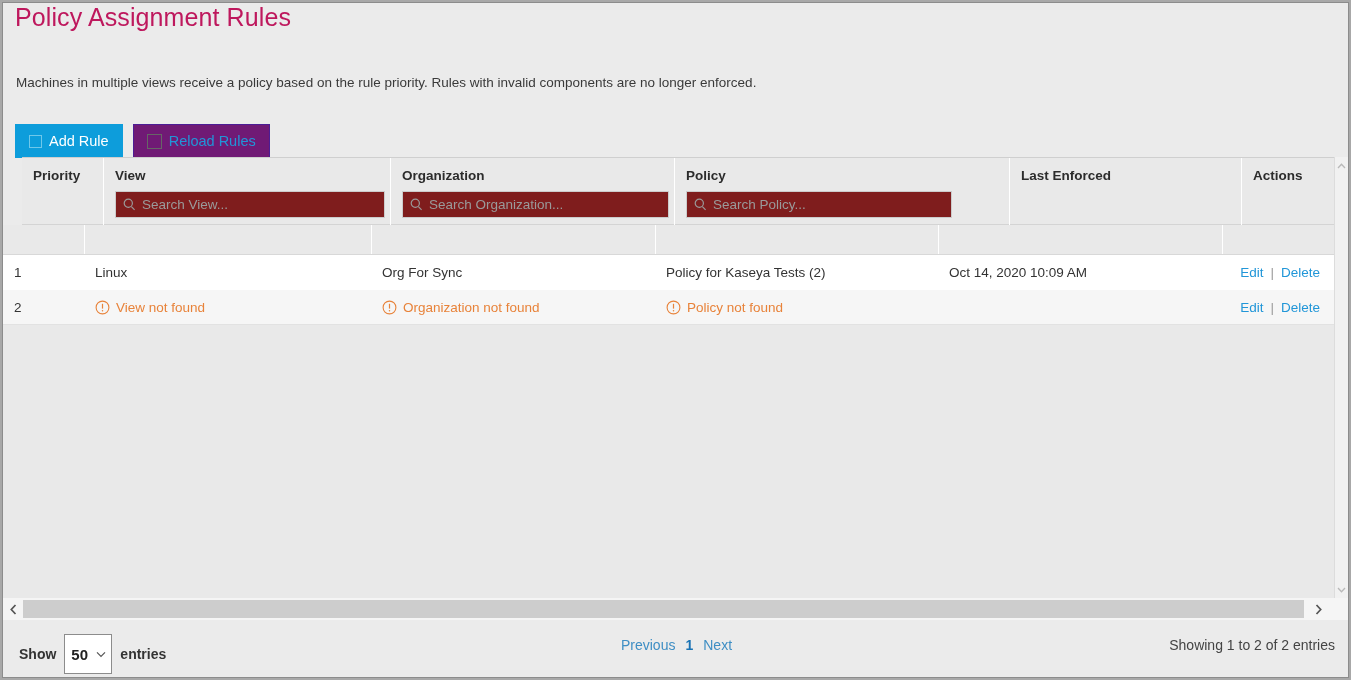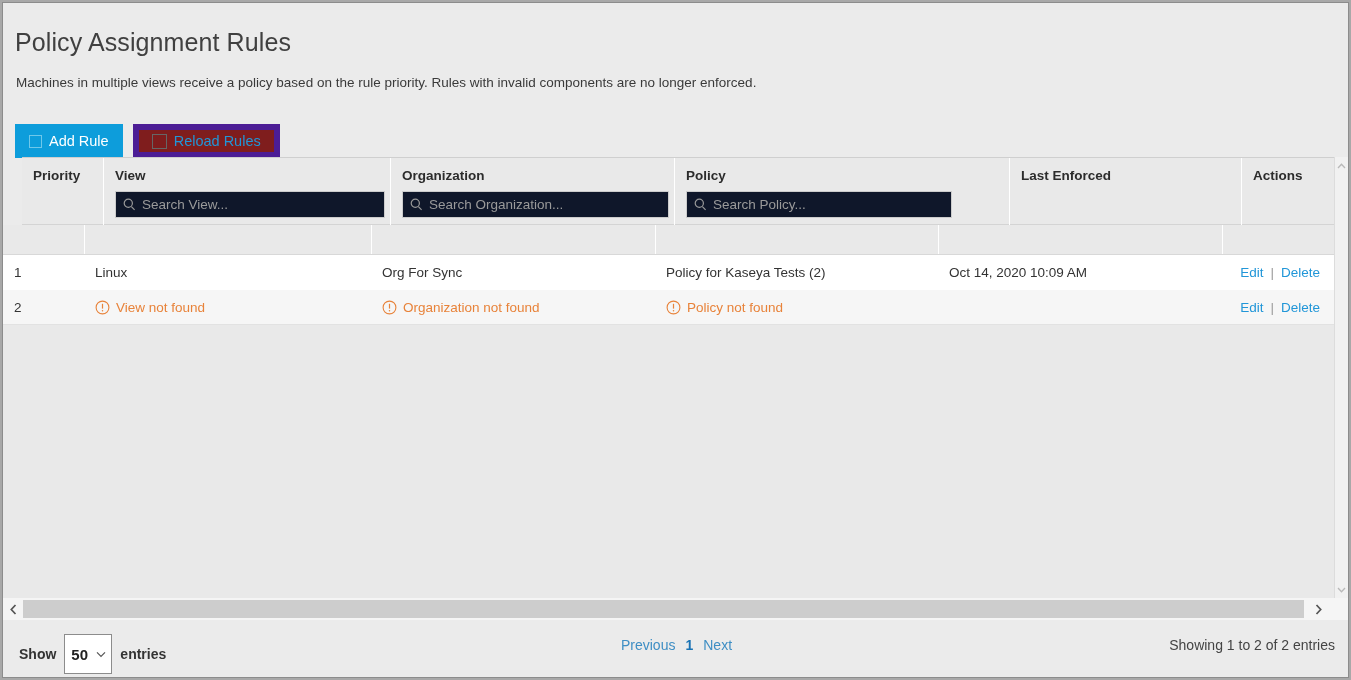--- a/index.html
+++ b/index.html
@@ -21,23 +21,23 @@
     height: 676px;
     background: #ebebeb;
     border: 1px solid #8c8c8c;
     box-sizing: border-box;
     overflow: hidden;
   }
   
   .page-title {
     position: absolute;
     left: 12px;
-    top: 25px;
+    top: 0;
     font-size: 25px;
-    color: #404040;
+    color: #be185d;
     font-weight: normal;
     letter-spacing: .1px;
     white-space: nowrap;
   }
   .desc {
     position: absolute;
     left: 13px;
     font-size: 13.5px;
     color: #3a3a3a;
     white-space: nowrap;
@@ -64,22 +64,22 @@
     cursor: pointer;
     user-select: none;
     margin-top: 20px;
   }
   .btn-primary {
     background: #0d9ddb;
     border: 1px solid #0d9ddb;
     color: #ffffff;
   }
   .btn-secondary {
-    background: #7f1d1d;
-    border: 6px solid #4c1d95;
+    background: #701a75;
+    border: 1px solid #4c1d95;
     color: #2196d8;
   }
   .glyph-box {
     display: inline-block;
     width: 13px;
     height: 13px;
     box-sizing: border-box;
     flex: none;
   }
   .btn-primary .glyph-box { border: 1px solid #6fc8ea; }
@@ -116,21 +116,21 @@
   .th-label {
     font-size: 13.5px;
     font-weight: bold;
     color: #2c2c2c;
     white-space: nowrap;
   }
   .search-box {
     position: relative;
     margin-top: 8px;
     height: 27px;
-    background: #0f172a;
+    background: #7f1d1d;
     border: 1px solid #cccccc;
     box-sizing: border-box;
     display: flex;
     align-items: center;
     padding-left: 7px;
   }
   .search-box svg { flex: none; }
   .search-ph {
     font-size: 13.5px;
     color: #9a9a9a;

